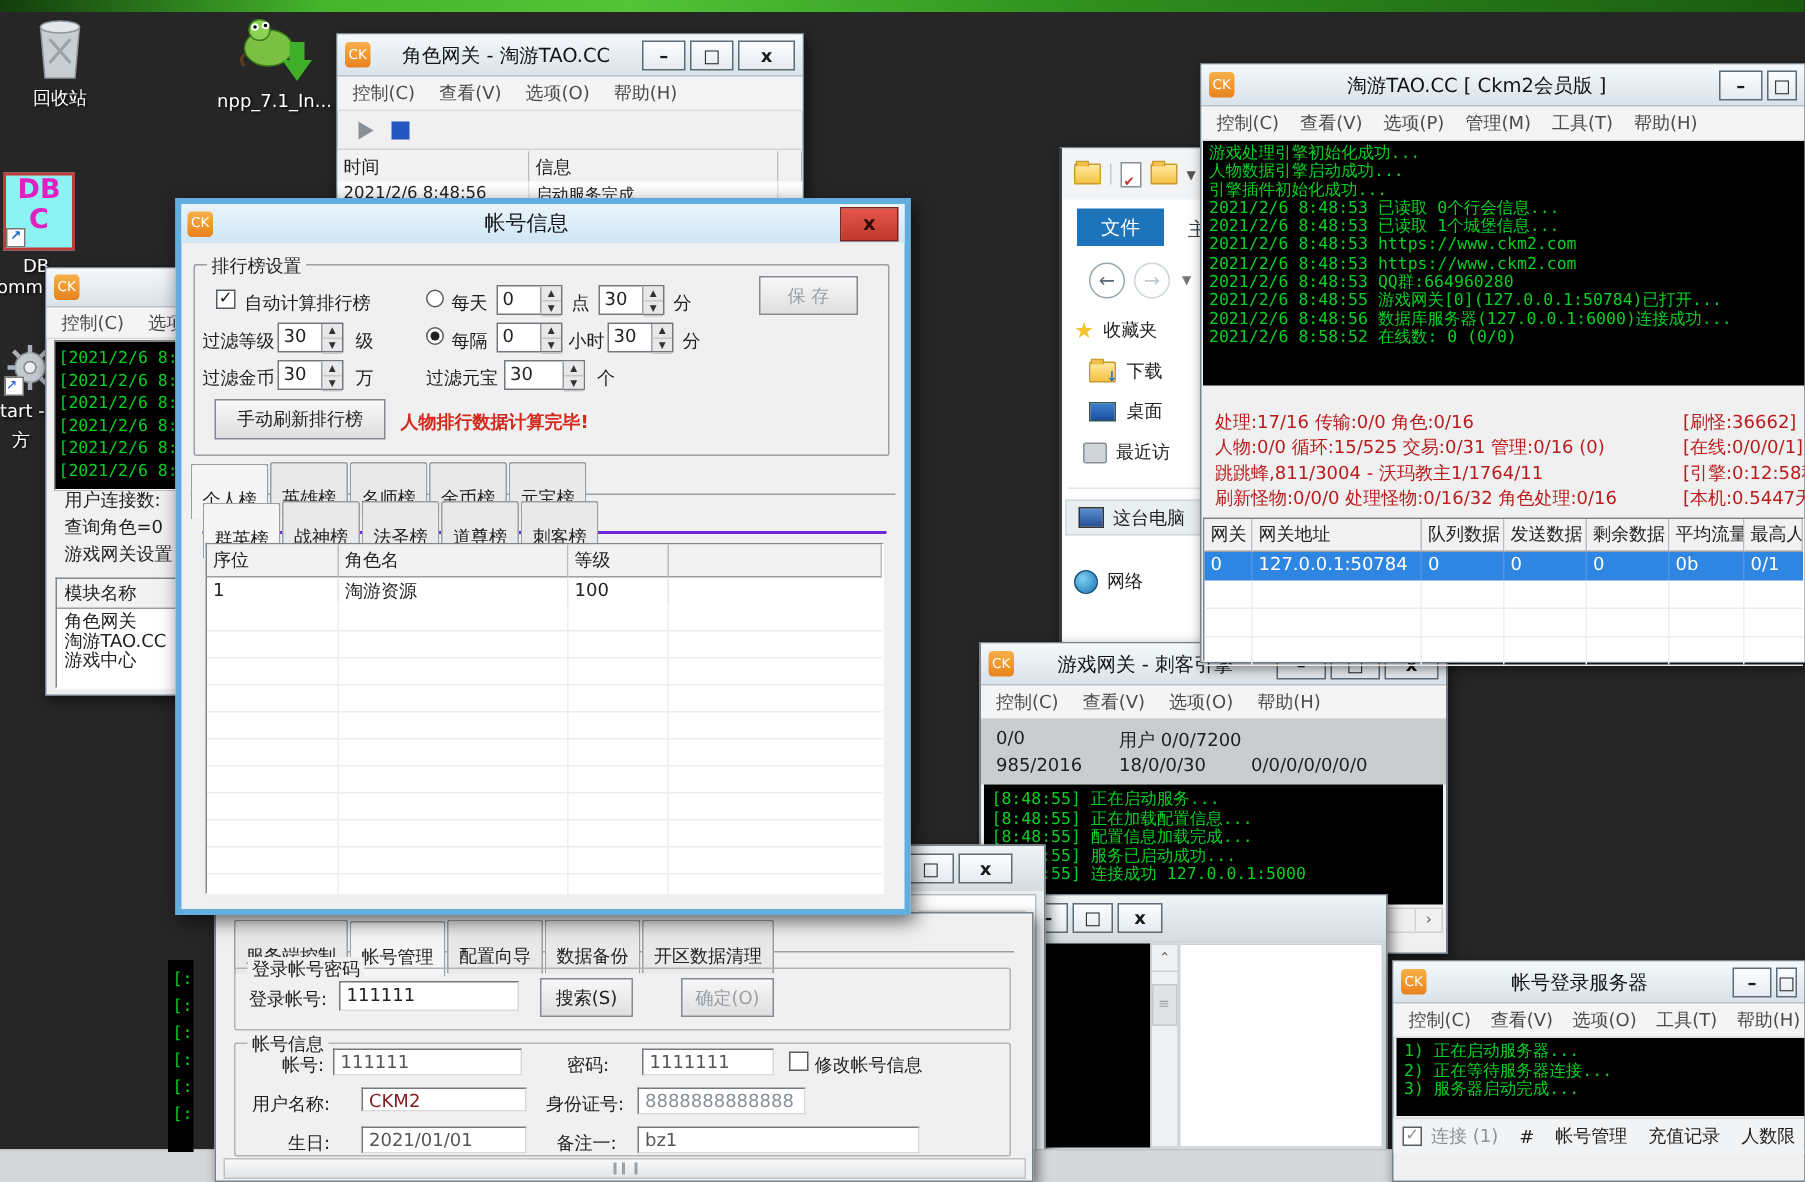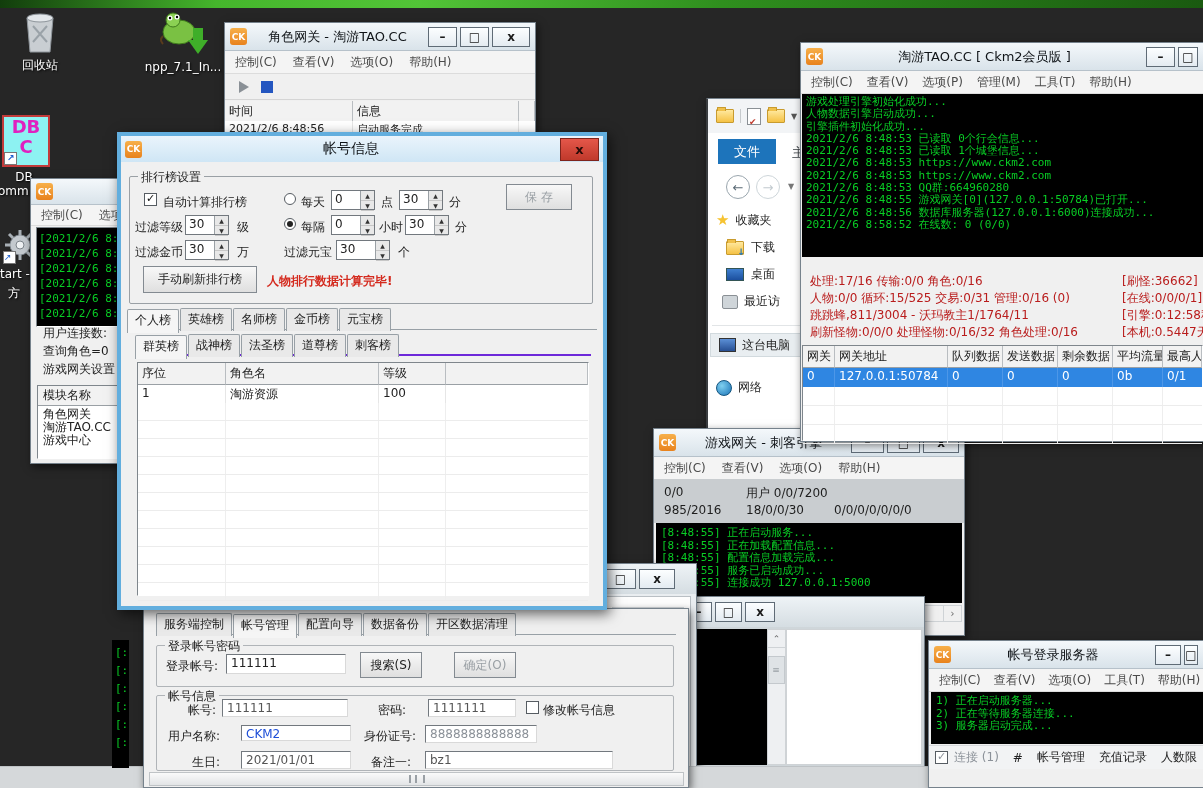--- a/index.html
+++ b/index.html
@@ -5,21 +5,21 @@
   html,body{margin:0;padding:0}
   body{width:1203px;height:788px;position:relative;overflow:hidden;background:#262626;
        font-family:"DejaVu Sans",sans-serif;font-size:12px;color:#222;-webkit-font-smoothing:antialiased}
   .abs{position:absolute;box-sizing:border-box}
   
   .win{position:absolute;box-sizing:border-box;background:#f0f0f0;border:1px solid #76828c;
        box-shadow:2px 3px 8px rgba(0,0,0,.55)}
   .tbar{position:relative;height:28px;background:linear-gradient(#f4f8fb,#d9e3ea);
         border-bottom:1px solid #b6c1ca;display:flex;align-items:center;padding:0 5px;box-sizing:border-box}
   .ck{width:17px;height:17px;border-radius:3px;background:linear-gradient(#f7b04a,#e8821d);
-      color:#fff;font-size:9px;font-weight:bold;display:flex;align-items:center;justify-content:center;flex:0 0 auto}
+      color:#fff;font-size:9px;font-weight:normal;display:flex;align-items:center;justify-content:center;flex:0 0 auto}
   .ttl{flex:1;text-align:center;font-size:13px;color:#101418;white-space:nowrap;overflow:hidden}
   .wbtns{display:flex;gap:3px}
   .wbtn{width:29px;height:20px;border:1px solid #5f6b76;background:linear-gradient(#fcfeff,#e4ebf1);
         display:flex;align-items:center;justify-content:center;font-size:12px;font-weight:bold;color:#1a1a1a;box-sizing:border-box}
   .menubar{height:22px;background:#f4f4f4;border-bottom:1px solid #dcdcdc;display:flex;align-items:center;
            gap:16px;padding:0 10px;font-size:12px;color:#4b4b4b;white-space:nowrap;overflow:hidden}
   .mi{cursor:default}
   .console{position:absolute;background:#000;overflow:hidden;color:#09ce25;
            font-family:"DejaVu Sans Mono","DejaVu Sans",monospace;box-sizing:border-box}
   .cline{white-space:nowrap;overflow:hidden}
@@ -35,21 +35,21 @@
   .sv{flex:1;padding:1px 3px;overflow:hidden}
   .sb{width:13px;display:flex;flex-direction:column;border-left:1px solid #9aa0a5;background:#e8e8e8}
   .sb i{flex:1;font-style:normal;font-size:6px;line-height:9px;text-align:center;color:#333;border-bottom:1px solid #c7c7c7}
   .cb{position:absolute;width:13px;height:13px;background:#fff;border:1px solid #565c62;box-sizing:border-box;
       display:flex;align-items:center;justify-content:center}
   .cb.on::after{content:"✓";font-size:11px;color:#111;margin-top:-2px}
   .cb.on.gray::after{color:#8b9198}
   .rad{position:absolute;width:12px;height:12px;border-radius:50%;background:#fff;border:1px solid #565c62;box-sizing:border-box}
   .rad.on::after{content:"";position:absolute;left:2px;top:2px;width:6px;height:6px;border-radius:50%;background:#222}
   .lbl{position:absolute;font-size:12px;color:#1e1e1e;white-space:nowrap}
-  .tab{border:1px solid #98a0a6;border-bottom:none;background:#e9e9e9;padding:2px 7px 3px;font-size:12px;
+  .tab{border:1px solid #98a0a6;border-bottom:none;background:#e9e9e9;padding:15px 7px 3px;font-size:12px;
        display:inline-block;margin-right:1px;border-radius:2px 2px 0 0;color:#222}
   .tab.on{background:#f5f5f5;position:relative;top:1px;padding-bottom:4px}
   .trow{display:flex}
   .hc{background:#f2f2f2;border-right:1px solid #b9bdc1;border-bottom:1px solid #9aa0a5;font-size:12px;
       padding:2px 4px;box-sizing:border-box;white-space:nowrap;overflow:hidden}
   .dc{font-size:12px;padding:1px 4px;box-sizing:border-box;white-space:nowrap;overflow:hidden;border-right:1px solid #e6e6e6}
   .sel{background:#2f86e2;color:#fff}
   .erow{height:17px;border-bottom:1px solid #ececec;display:flex}
   .ec{border-right:1px solid #eeeeee;height:100%;box-sizing:border-box}
   .folder{width:16px;height:12px;background:linear-gradient(#ffe9a0,#f5c245);border:1px solid #c89b2e;border-radius:1px;position:relative}
@@ -393,21 +393,21 @@
   <div class="grp" style="left:12px;top:86px;width:518px;height:76px">
     <span class="grplab">帐号信息</span>
   </div>
   <span class="lbl" style="left:44px;top:93px">帐号:</span>
   <div class="inp" style="left:78px;top:90px;width:126px;height:18px;color:#555">111111</div>
   <span class="lbl" style="left:234px;top:93px">密码:</span>
   <div class="inp" style="left:284px;top:90px;width:88px;height:18px;color:#555">1111111</div>
   <div class="cb" style="left:382px;top:92px"></div>
   <span class="lbl" style="left:399px;top:93px">修改帐号信息</span>
   <span class="lbl" style="left:24px;top:119px">用户名称:</span>
-  <div class="inp" style="left:97px;top:116px;width:110px;height:16px;color:#1d4ed8">CKM2</div>
+  <div class="inp" style="left:97px;top:116px;width:110px;height:16px;color:#7f1d1d">CKM2</div>
   <span class="lbl" style="left:220px;top:119px">身份证号:</span>
   <div class="inp" style="left:281px;top:116px;width:112px;height:18px;color:#8b9198">8888888888888</div>
   <span class="lbl" style="left:48px;top:145px">生日:</span>
   <div class="inp" style="left:97px;top:142px;width:110px;height:18px;color:#555">2021/01/01</div>
   <span class="lbl" style="left:227px;top:145px">备注一:</span>
   <div class="inp" style="left:281px;top:142px;width:188px;height:18px;color:#555">bz1</div>
   <div class="abs" style="left:5px;top:163px;width:535px;height:14px;background:linear-gradient(#fafafa,#e2e4e6);border:1px solid #bfc3c6;display:flex;align-items:center;justify-content:center">
     <span class="grip3"></span>
   </div>
 </div>

